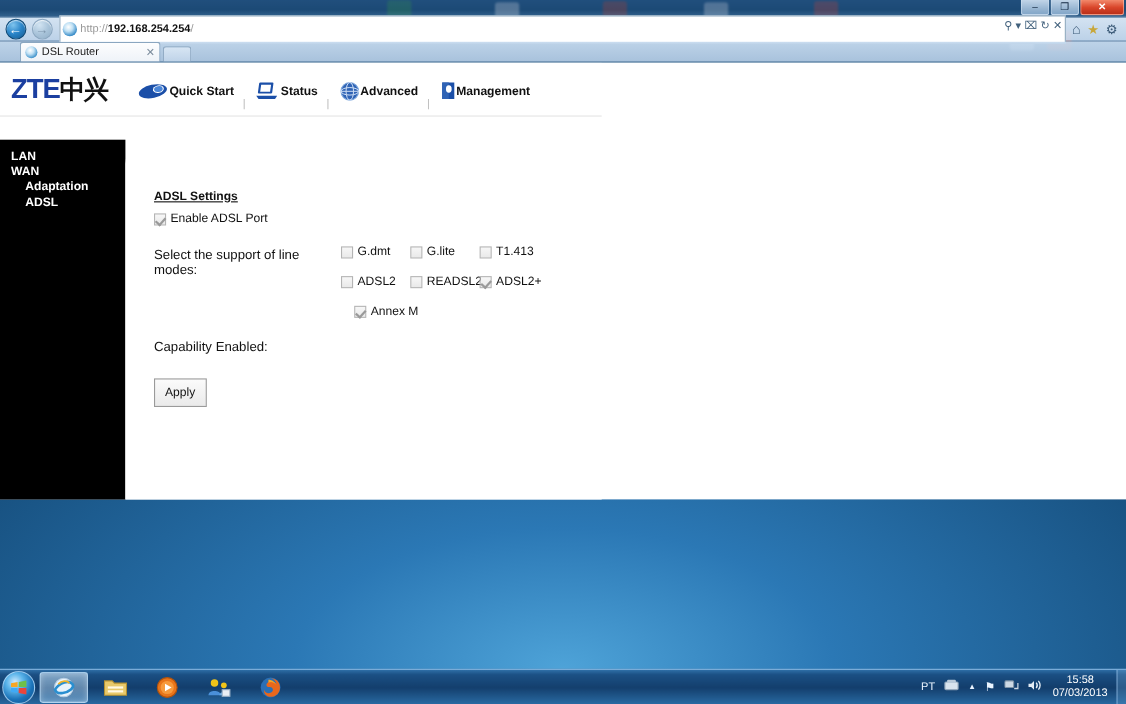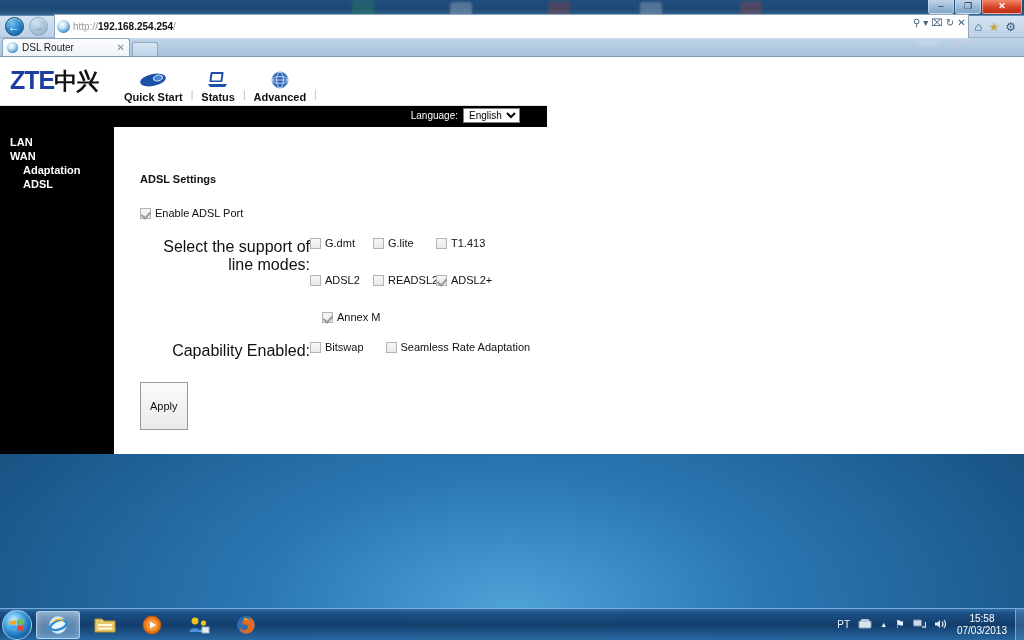--- a/index.html
+++ b/index.html
@@ -92,21 +92,21 @@
   }
   .nav-right {
     display: flex; align-items: center; gap: 6px; padding: 0 6px 0 4px; color: #3c5b78;
   }
 
   
   .tabstrip {
     position: absolute; left: 0; top: 38px; width: 1024px; height: 19px;
     background: linear-gradient(180deg, rgba(198,218,238,.95) 0%, rgba(176,200,225,.95) 100%);
     border-bottom: 1px solid #7d9ab5;
-    display: flex; align-items: flex-end; padding-left: 2px;
+    display: flex; align-items: flex-end; padding-left: 18px;
   }
   .tab {
     height: 18px; min-width: 128px;
     background: linear-gradient(180deg, #fdfdfe 0%, #eef3f8 100%);
     border: 1px solid #8aa6c0; border-bottom: none; border-radius: 3px 3px 0 0;
     display: flex; align-items: center; gap: 4px; padding: 0 4px;
     font-size: 10px; color: #1a1a1a;
   }
   .tab-fav {
     width: 11px; height: 11px; border-radius: 50%;
@@ -135,21 +135,21 @@
     position: absolute; left: 10px; top: 9px;
     font-size: 25px; font-weight: bold; letter-spacing: -1px;
     color: #1b3fa0; font-family: "Liberation Sans", sans-serif;
   }
   .zte-logo .cn { color: #111; font-family: "DejaVu Sans", sans-serif; font-size: 23px; }
   .rt-nav {
     position: absolute; left: 118px; top: 4px;
     display: flex; align-items: flex-end; height: 42px;
   }
   .rt-nav-item {
-    display: flex; flex-direction: column; align-items: center; justify-content: flex-end;
+    display: flex; flex-direction: row; align-items: center; justify-content: flex-end;
     padding: 0 6px; height: 42px;
   }
   .rt-nav-label { font-size: 11px; font-weight: bold; color: #111; margin-top: 2px; }
   .rt-nav-sep { color: #b9b9b9; font-size: 10px; padding: 0 2px 3px 2px; }
   .rt-icon { height: 20px; display: flex; align-items: flex-end; }
 
   
   .lang-band {
     position: relative; width: 547px; height: 21px; background: #000;
   }
@@ -171,48 +171,48 @@
   .side-item { color: #fff; font-size: 11px; font-weight: bold; line-height: 14px; }
   .side-sub { color: #fff; font-size: 11px; font-weight: bold; line-height: 14px; padding-left: 13px; }
 
   
   .content {
     position: absolute; left: 114px; top: 70px;
     width: 433px; min-height: 365px;
     background: #fff; border-radius: 22px 0 0 0;
     padding: 46px 0 0 26px;
   }
-  .panel-title { font-size: 11px; font-weight: bold; color: #111; margin-bottom: 22px; }
-
-  .row { display: flex; align-items: flex-start; margin-bottom: 6px; text-align: right; }
-  .row-label { font-size: 16px; color: #111; width: 170px; flex: 0 0 170px; padding-top: 1px; }
+  .panel-title { font-size: 11px; font-weight: bold; color: #111; margin-bottom: 8px; text-decoration: underline; }
+
+  .row { display: flex; align-items: flex-start; margin-bottom: 6px; }
+  .row-label { font-size: 12px; color: #111; width: 170px; flex: 0 0 170px; padding-top: 1px; }
 
   .cb-group { display: flex; align-items: flex-start; }
   .cb-item { display: flex; align-items: center; gap: 4px; }
   .cb-text { font-size: 11px; color: #111; white-space: nowrap; }
 
   .cbx {
     width: 11px; height: 11px; flex: 0 0 11px;
     border: 1px solid #b4b4b4;
     background: linear-gradient(180deg, #f7f7f7 0%, #e9e9e9 100%);
     position: relative;
   }
   .cbx.on::after {
     content: ""; position: absolute; left: 2px; top: 1px;
     width: 4px; height: 7px; border: solid #9a9a9a;
     border-width: 0 2px 2px 0; transform: rotate(42deg);
   }
 
-  .grid-modes { display: flex; flex-direction: column; gap: 25px; }
+  .grid-modes { display: flex; flex-direction: column; gap: 15px; }
   .grid-modes-row { display: flex; }
   .mode-cell { width: 63px; display: flex; align-items: center; gap: 4px; }
 
   .apply-btn {
     margin-top: 16px; font-size: 11px; font-family: "Liberation Sans", sans-serif;
-    padding: 17px 9px; color: #111;
+    padding: 6px 9px; color: #111;
     background: linear-gradient(180deg, #fbfbfb 0%, #eaeaea 100%);
     border: 1px solid #9a9a9a;
   }
 
   
   .taskbar {
     position: absolute; left: 0; bottom: 0; width: 1024px; height: 32px;
     background: linear-gradient(180deg, rgba(46,110,166,.96) 0%, rgba(26,78,130,.97) 14%, rgba(18,60,106,.97) 52%, rgba(40,104,160,.97) 100%);
     border-top: 1px solid rgba(150,195,235,.75);
     display: flex; align-items: center;
@@ -341,31 +341,33 @@
                 <circle cx="10" cy="10" r="8" fill="none" stroke="#7fa8dd" stroke-width="1"></circle>
                 <ellipse cx="10" cy="10" rx="3.4" ry="8" fill="none" stroke="#cfe0f5" stroke-width=".9"></ellipse>
                 <ellipse cx="10" cy="10" rx="8" ry="3.4" fill="none" stroke="#cfe0f5" stroke-width=".9"></ellipse>
                 <line x1="2" y1="10" x2="18" y2="10" stroke="#cfe0f5" stroke-width=".9"></line>
               </svg>
           </div>
           <span class="rt-nav-label">Advanced</span>
         </div>
         <span class="rt-nav-sep">|</span>
 
-      </div>
-    </div>
-
-    <div class="lang-band">
-      <div class="lang-inner">
-        <span class="lang-label">Language:</span>
-        <select class="lang-select">
-          <option>English</option>
-        </select>
-      </div>
-    </div>
+        <div class="rt-nav-item">
+          <div class="rt-icon">
+            <svg width="16" height="19" viewBox="0 0 16 19">
+                <rect x="3" y="2" width="11" height="15" fill="#1b4fa8"></rect>
+                <path d="M3 2 L9 2 L9 17 L3 17 Z" fill="#2f63b5"></path>
+                <ellipse cx="9" cy="8" rx="2.6" ry="3.4" fill="#ffffff"></ellipse>
+              </svg>
+          </div>
+          <span class="rt-nav-label">Management</span>
+        </div>
+      </div>
+    </div>
+
 
     <div class="sidebar">
       <div class="side-item">LAN</div>
       <div class="side-item">WAN</div>
       <div class="side-sub">Adaptation</div>
       <div class="side-sub">ADSL</div>
     </div>
 
     <div class="content">
       <div class="panel-title">ADSL Settings</div>
@@ -412,30 +414,20 @@
             <div class="mode-cell" style="width:auto;margin-left:12px;">
               <div class="cbx on"></div>
               <span class="cb-text">Annex M</span>
             </div>
           </div>
         </div>
       </div>
 
       <div class="row">
         <div class="row-label">Capability Enabled:</div>
-        <div class="cb-group" style="gap:22px;">
-          <div class="cb-item">
-            <div class="cbx"></div>
-            <span class="cb-text">Bitswap</span>
-          </div>
-          <div class="cb-item">
-            <div class="cbx"></div>
-            <span class="cb-text">Seamless Rate Adaptation</span>
-          </div>
-        </div>
       </div>
 
       <button class="apply-btn">Apply</button>
     </div>
 
   </div>
 </div>
 
 <div class="taskbar">
   <div class="start-orb">

